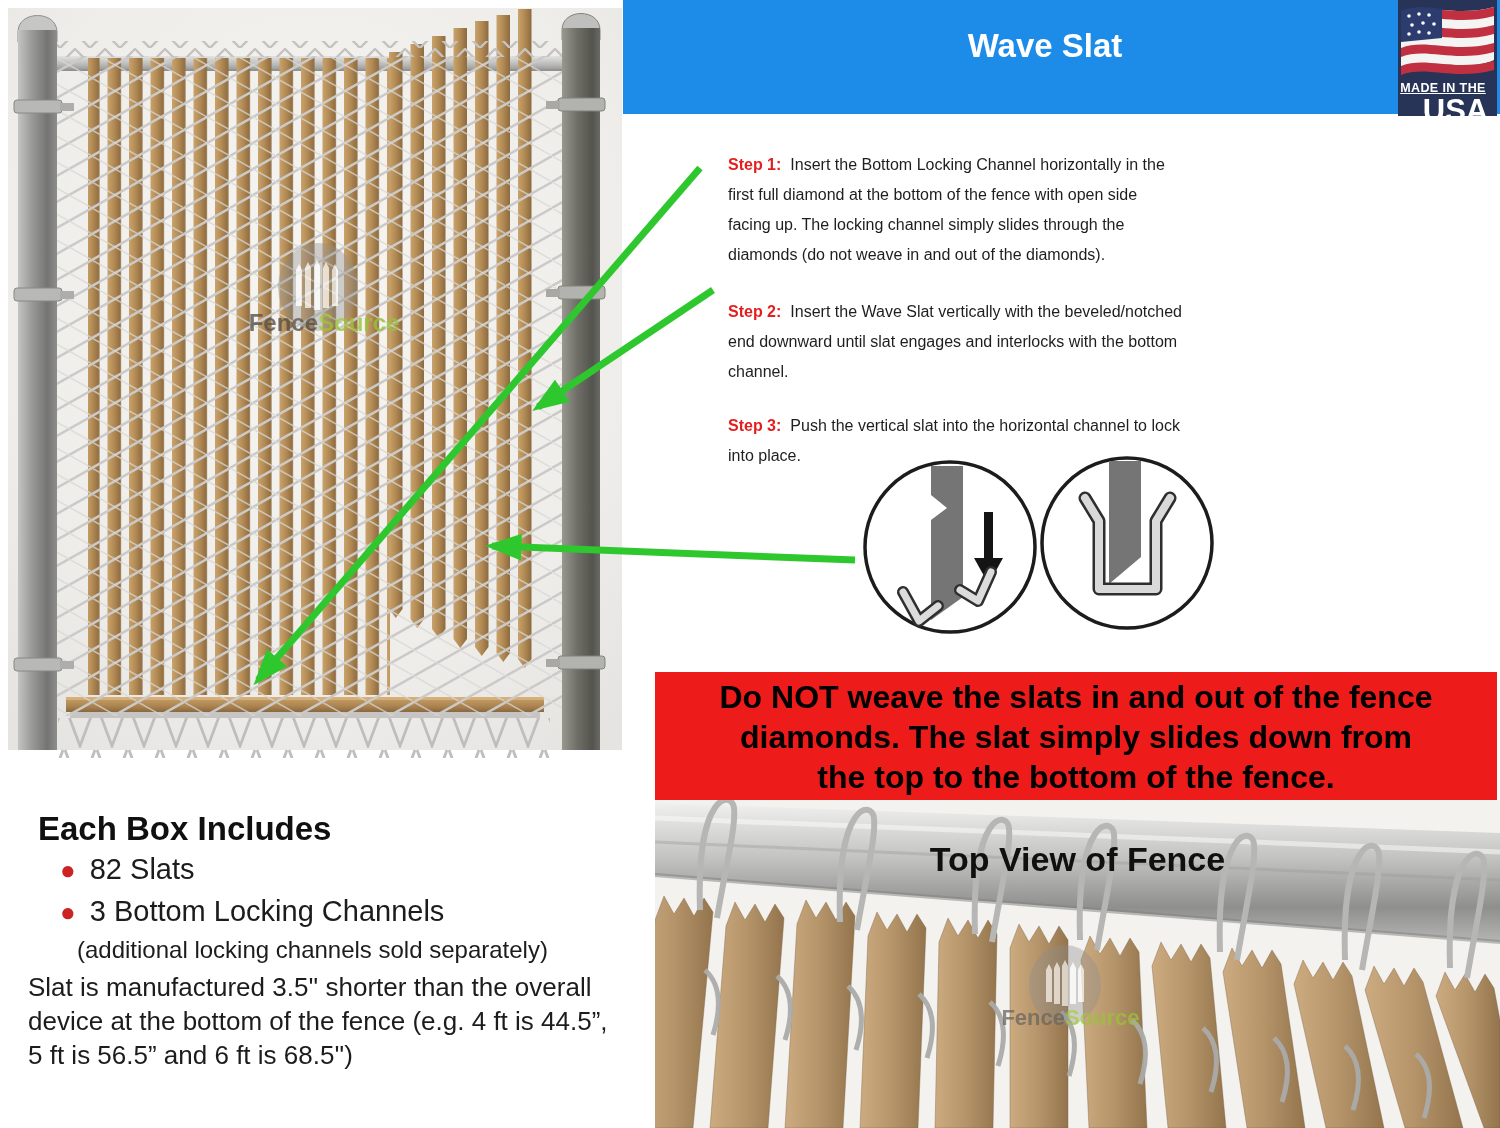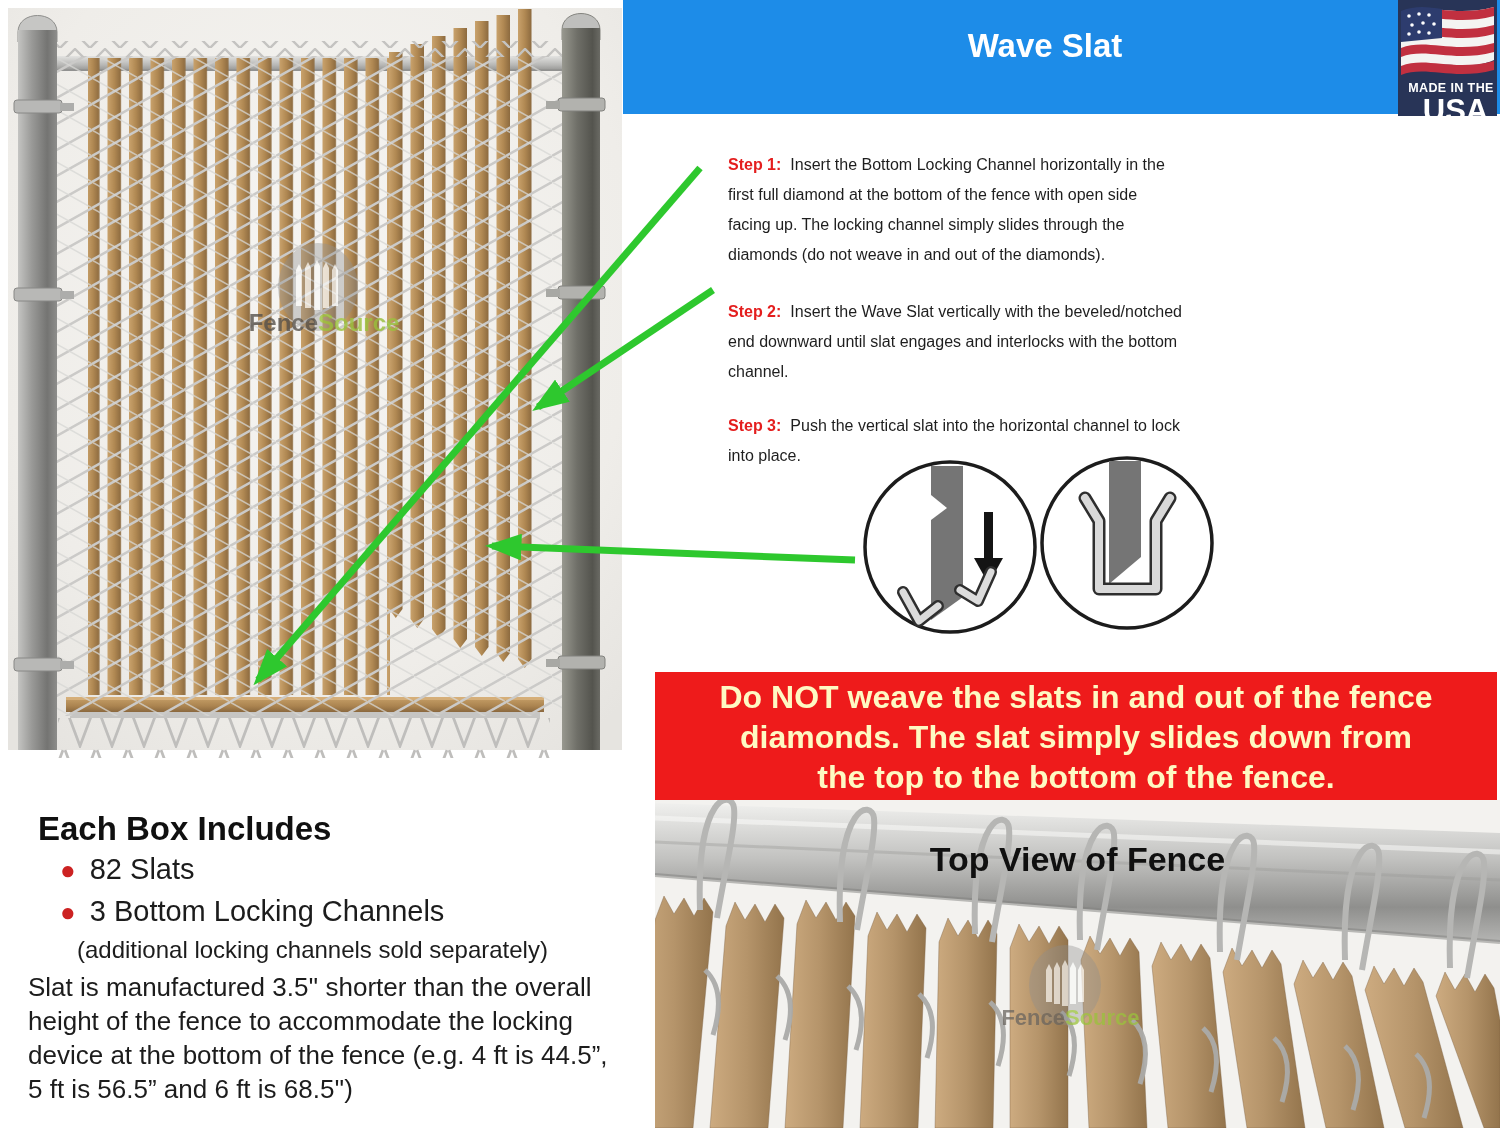--- a/index.html
+++ b/index.html
@@ -9,34 +9,34 @@
   .abs{position:absolute;}
 
   
   .blue-header{position:absolute;left:623px;top:0;width:877px;height:114px;background:#1d8ce8;}
   .header-title{position:absolute;left:623px;top:0;width:844px;height:92px;display:flex;
                 flex-direction:column;justify-content:center;align-items:center;
                 color:#ffffff;font-weight:bold;font-size:33px;line-height:42px;text-align:center;}
 
   
   .usa-badge{position:absolute;left:1398px;top:0;width:99px;height:116px;background:#283457;}
-  .usa-line1{position:absolute;left:8px;top:81px;width:90px;text-align:center;color:#fff;
-             font-weight:bold;font-size:12.5px;letter-spacing:.4px;}
+  .usa-line1{position:absolute;left:0;top:81px;width:90px;text-align:center;color:#fff;
+             font-weight:bold;font-size:12.5px;letter-spacing:.4px;text-decoration:underline;}
   .usa-line2{position:absolute;left:8px;top:90px;width:99px;text-align:center;color:#fff;
              font-weight:bold;font-size:31px;line-height:28px;padding-top:7px;}
 
   
   .step{position:absolute;left:728px;width:760px;font-size:16px;line-height:30px;color:#1e1e1e;}
   .step .ln{white-space:nowrap;}
   .step-label{color:#e41e1e;font-weight:bold;margin-right:9px;}
   .step1{top:150px;} .step2{top:297px;} .step3{top:411px;}
 
   
   .warning{position:absolute;left:655px;top:672px;width:842px;height:128px;background:#ee1b1b;
-           color:#fef9c3;font-weight:bold;font-size:32px;line-height:40px;text-align:center;
+           color:#000000;font-weight:bold;font-size:32px;line-height:40px;text-align:center;
            padding-top:5px;box-sizing:border-box;}
   .warning .ln{white-space:nowrap;}
 
   
   .topview-title{position:absolute;left:655px;top:840px;width:845px;text-align:center;
                  color:#101010;font-weight:bold;font-size:34px;}
 
   
   .box-heading{position:absolute;left:38px;top:810px;font-size:33px;font-weight:bold;color:#101010;}
   .bullet-item{position:absolute;left:60px;font-size:29px;color:#1c1c1c;}
@@ -303,21 +303,20 @@
   <div class="box-heading">Each Box Includes</div>
   <div class="bullet-item bi1">
     <span class="dot">●</span><span>82 Slats</span>
   </div>
   <div class="bullet-item bi2">
     <span class="dot">●</span><span>3 Bottom Locking Channels</span>
   </div>
   <div class="box-note">(additional locking channels sold separately)</div>
   <div class="box-desc">
     <div class="ln">Slat is manufactured 3.5'' shorter than the overall</div>
-    <div class="ln">height of the fence to accommodate the locking</div>
     <div class="ln">device at the bottom of the fence (e.g. 4 ft is 44.5”,</div>
     <div class="ln">5 ft is 56.5” and 6 ft is 68.5'')</div>
   </div>
 
   <svg class="overlay" width="1500" height="1128" viewBox="0 0 1500 1128">
     <defs>
       <marker id="ah" markerWidth="5.2" markerHeight="3.8" refX="4.2" refY="1.9" orient="auto">
         <polygon points="0,0 5.2,1.9 0,3.8" fill="#2ec82e"></polygon>
       </marker>
     </defs>

